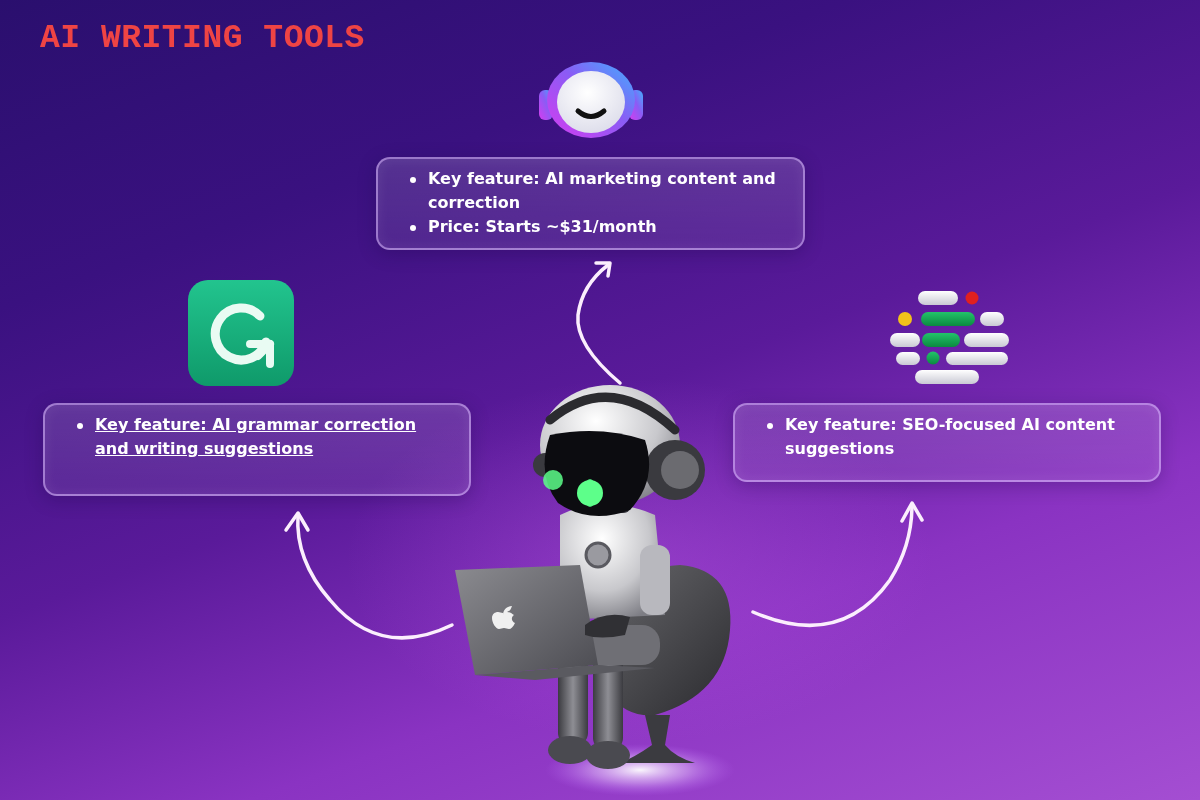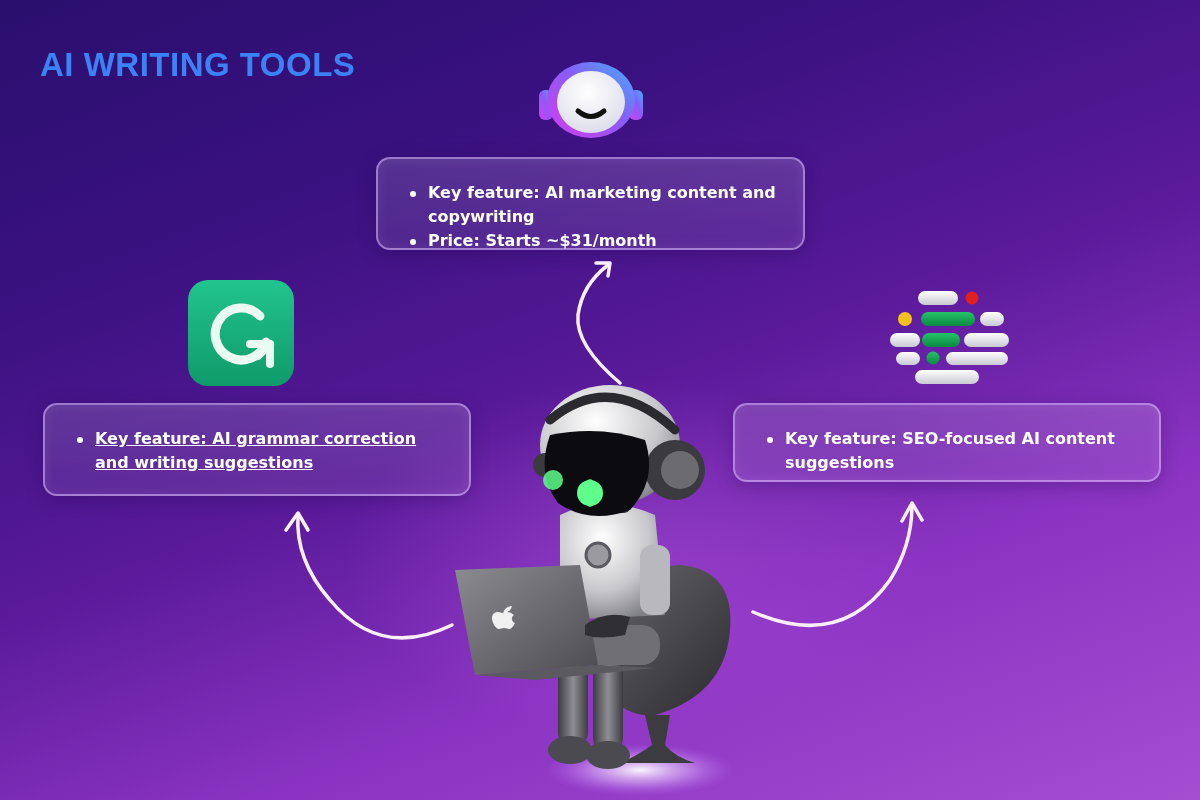--- a/index.html
+++ b/index.html
@@ -8,36 +8,35 @@
       font-family: "DejaVu Sans", "Liberation Sans", sans-serif;
       position: relative;
       background:
         radial-gradient(ellipse 420px 260px at 640px 560px, rgba(190,90,230,0.35), rgba(190,90,230,0) 70%),
         linear-gradient(160deg, #2a0f6e 0%, #3a1180 25%, #5a1a9a 50%, #8a33c2 72%, #a44ed2 100%);
     }
     .stage { position: absolute; inset: 0; }
 
     .title {
       position: absolute; left: 40px; top: 20px;
-      color: #3b82f6; font-weight: 900; font-size: 33px; letter-spacing: 0.5px;
-      font-family: Liberation Sans, sans-serif;
-      margin-top: 26px;
+      color: #ef4444; font-weight: 900; font-size: 33px; letter-spacing: 0.5px;
+      font-family: Liberation Mono, monospace;
     }
 
     .card {
       position: absolute;
       border: 2px solid rgba(220,190,255,0.55);
       border-radius: 14px;
       background: linear-gradient(180deg, rgba(255,255,255,0.14), rgba(255,255,255,0.08));
       box-shadow: inset 0 0 14px rgba(255,255,255,0.08), 0 4px 18px rgba(20,0,60,0.25);
       color: #ffffff;
       font-weight: 700;
       font-size: 16px;
       line-height: 24px;
-      padding: 22px 18px 8px 32px;
+      padding: 8px 18px 8px 32px;
     }
     .card ul { list-style: none; }
     .card li { position: relative; padding-left: 18px; }
     .card li::before {
       content: ""; position: absolute; left: 0; top: 10px;
       width: 6px; height: 6px; border-radius: 50%; background: #fff;
     }
     .card-top { left: 376px; top: 157px; width: 429px; height: 93px; }
     .card-left { left: 43px; top: 403px; width: 428px; height: 93px; text-decoration: underline; }
     .card-right { left: 733px; top: 403px; width: 428px; height: 79px; }
@@ -69,21 +68,21 @@
       <rect x="3" y="30" width="14" height="30" rx="6" fill="url(#jg)"></rect>
       <rect x="93" y="30" width="14" height="30" rx="6" fill="url(#jg)"></rect>
       <ellipse cx="55" cy="40" rx="44" ry="38" fill="url(#jg)"></ellipse>
       <ellipse cx="55" cy="42" rx="34" ry="31" fill="url(#jf)"></ellipse>
       <path d="M42 51 Q55 62 68 51" stroke="#111" stroke-width="5" fill="none" stroke-linecap="round"></path>
     </svg>
   </div>
 
   <div class="card card-top">
     <ul>
-      <li><span>Key feature: AI marketing content and</span><br><span>copywriting</span></li>
+      <li><span>Key feature: AI marketing content and</span><br><span>correction</span></li>
       <li>Price: Starts ~$31/month</li>
     </ul>
   </div>
 
   <div class="icon" style="left:188px; top:280px; width:106px; height:106px;">
     <svg width="106" height="106" viewBox="0 0 106 106">
       <defs>
         <linearGradient id="gg" x1="0" y1="0" x2="0" y2="1">
           <stop offset="0" stop-color="#22c48e"></stop>
           <stop offset="1" stop-color="#0f9a6a"></stop>

